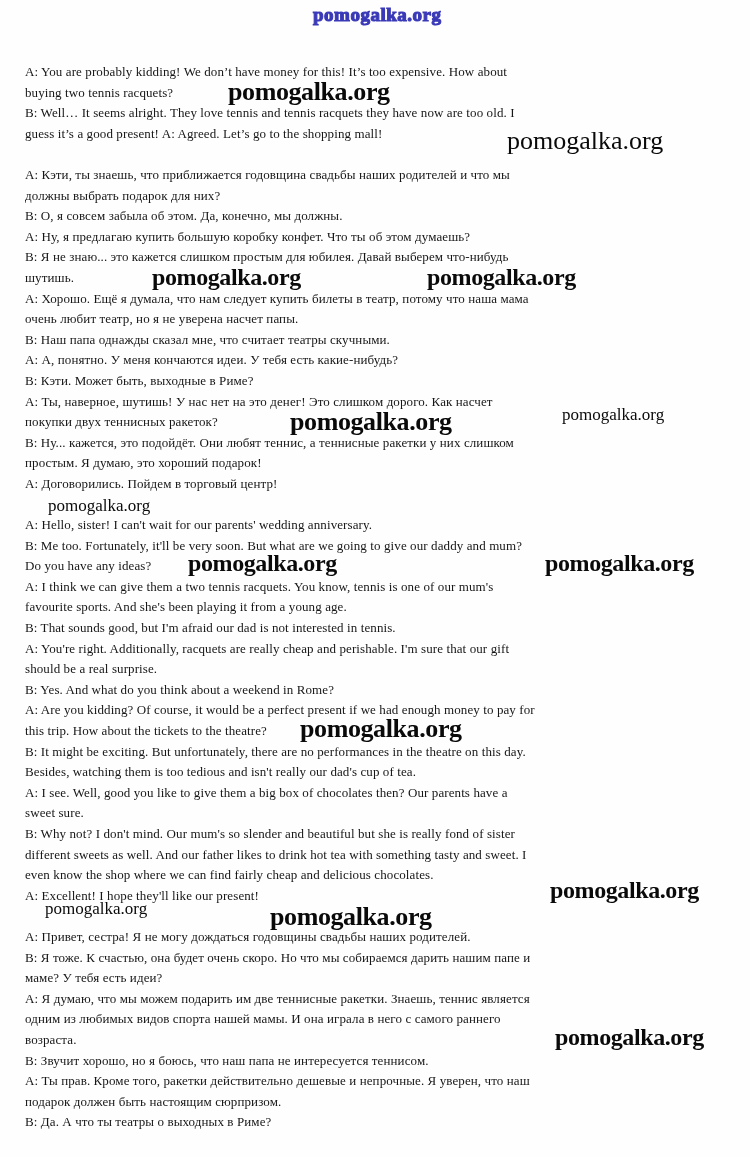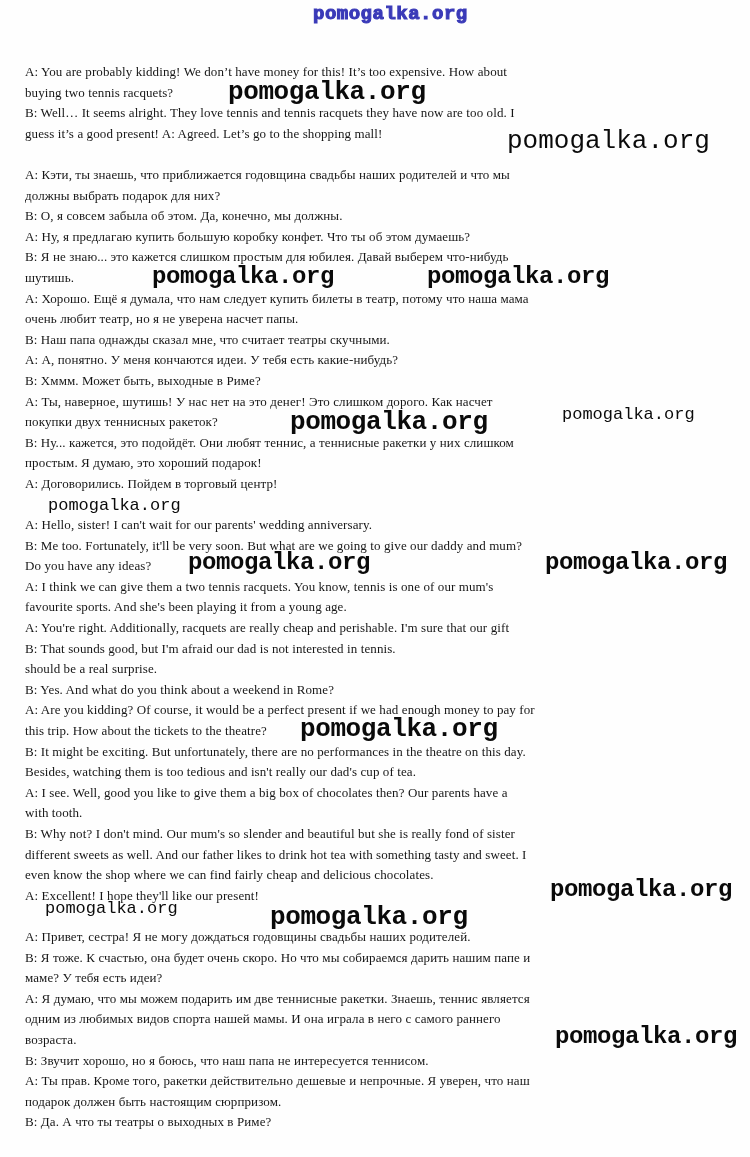--- a/index.html
+++ b/index.html
@@ -29,21 +29,21 @@
     letter-spacing: 0.1px;
     white-space: nowrap;
   }
   .wm-layer {
     position: absolute;
     inset: 0;
     pointer-events: none;
   }
   .wm {
     position: absolute;
-    font-family: Liberation Mono, monospace;
+    font-family: Liberation Serif, serif;
     color: var(--wm-bold, #0a0a0a);
     white-space: nowrap;
     line-height: 1;
   }
   .wm.bold {
     font-weight: 700;
     letter-spacing: -0.4px;
   }
   .wm.regular {
     font-weight: 400;
@@ -70,42 +70,42 @@
       <div class="row">А: Кэти, ты знаешь, что приближается годовщина свадьбы наших родителей и что мы</div>
       <div class="row">должны выбрать подарок для них?</div>
       <div class="row">В: О, я совсем забыла об этом. Да, конечно, мы должны.</div>
       <div class="row">А: Ну, я предлагаю купить большую коробку конфет. Что ты об этом думаешь?</div>
       <div class="row">В: Я не знаю... это кажется слишком простым для юбилея. Давай выберем что-нибудь</div>
       <div class="row">шутишь.</div>
       <div class="row">А: Хорошо. Ещё я думала, что нам следует купить билеты в театр, потому что наша мама</div>
       <div class="row">очень любит театр, но я не уверена насчет папы.</div>
       <div class="row">В: Наш папа однажды сказал мне, что считает театры скучными.</div>
       <div class="row">А: А, понятно. У меня кончаются идеи. У тебя есть какие-нибудь?</div>
-      <div class="row">В: Хммм. Может быть, выходные в Риме?</div>
+      <div class="row">В: Кэти. Может быть, выходные в Риме?</div>
       <div class="row">А: Ты, наверное, шутишь! У нас нет на это денег! Это слишком дорого. Как насчет</div>
       <div class="row">покупки двух теннисных ракеток?</div>
       <div class="row">В: Ну... кажется, это подойдёт. Они любят теннис, а теннисные ракетки у них слишком</div>
       <div class="row">простым. Я думаю, это хороший подарок!</div>
       <div class="row">А: Договорились. Пойдем в торговый центр!</div>
       <div class="row">&nbsp;</div>
       <div class="row">A: Hello, sister! I can't wait for our parents' wedding anniversary.</div>
       <div class="row">B: Me too. Fortunately, it'll be very soon. But what are we going to give our daddy and mum?</div>
       <div class="row">Do you have any ideas?</div>
       <div class="row">A: I think we can give them a two tennis racquets. You know, tennis is one of our mum's</div>
       <div class="row">favourite sports. And she's been playing it from a young age.</div>
+      <div class="row">B: That sounds good, but I'm afraid our dad is not interested in tennis.</div>
       <div class="row">A: You're right. Additionally, racquets are really cheap and perishable. I'm sure that our gift</div>
-      <div class="row">B: That sounds good, but I'm afraid our dad is not interested in tennis.</div>
       <div class="row">should be a real surprise.</div>
       <div class="row">B: Yes. And what do you think about a weekend in Rome?</div>
       <div class="row">A: Are you kidding? Of course, it would be a perfect present if we had enough money to pay for</div>
       <div class="row">this trip. How about the tickets to the theatre?</div>
       <div class="row">B: It might be exciting. But unfortunately, there are no performances in the theatre on this day.</div>
       <div class="row">Besides, watching them is too tedious and isn't really our dad's cup of tea.</div>
       <div class="row">A: I see. Well, good you like to give them a big box of chocolates then? Our parents have a</div>
-      <div class="row">with tooth.</div>
+      <div class="row">sweet sure.</div>
       <div class="row">B: Why not? I don't mind. Our mum's so slender and beautiful but she is really fond of sister</div>
       <div class="row">different sweets as well. And our father likes to drink hot tea with something tasty and sweet. I</div>
       <div class="row">even know the shop where we can find fairly cheap and delicious chocolates.</div>
       <div class="row">A: Excellent! I hope they'll like our present!</div>
       <div class="row">&nbsp;</div>
       <div class="row">А: Привет, сестра! Я не могу дождаться годовщины свадьбы наших родителей.</div>
       <div class="row">В: Я тоже. К счастью, она будет очень скоро. Но что мы собираемся дарить нашим папе и</div>
       <div class="row">маме? У тебя есть идеи?</div>
       <div class="row">А: Я думаю, что мы можем подарить им две теннисные ракетки. Знаешь, теннис является</div>
       <div class="row">одним из любимых видов спорта нашей мамы. И она играла в него с самого раннего</div>

